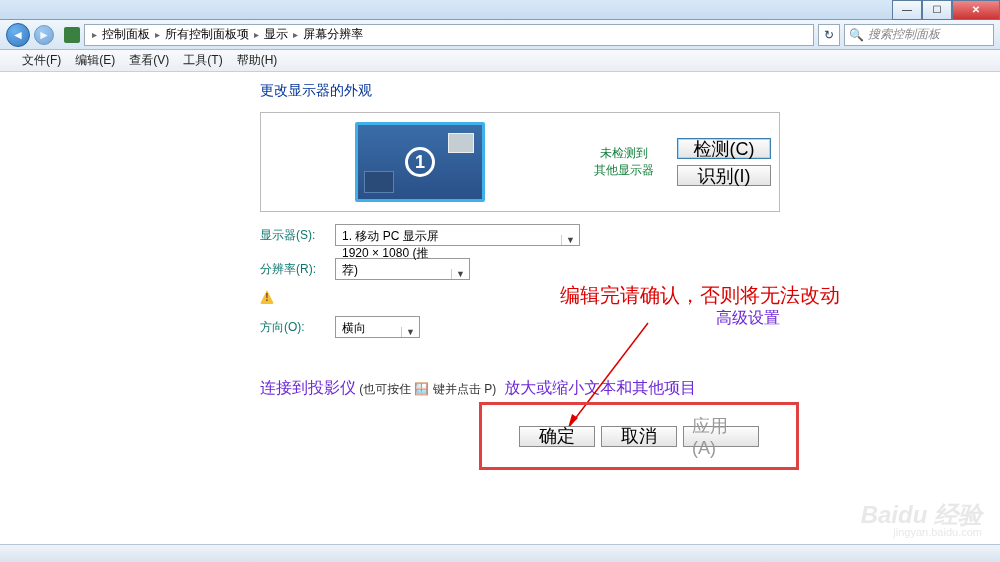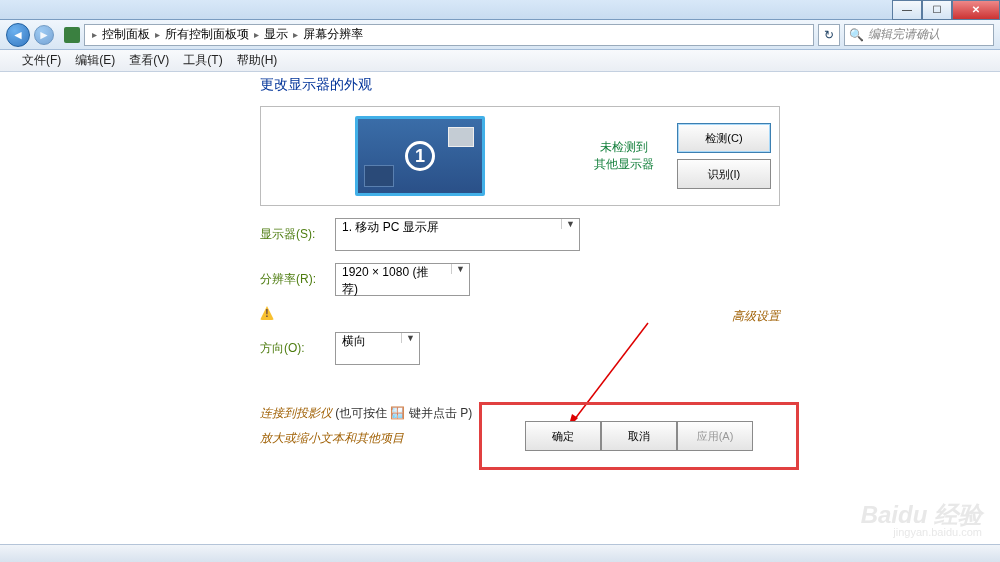--- a/index.html
+++ b/index.html
@@ -23,56 +23,56 @@
     .refresh { width:22px; height:22px; border:1px solid #9ab; background:#fff; display:flex; align-items:center; justify-content:center; color:#246; font-size:12px; }
     .searchbox { width:150px; height:22px; border:1px solid #9ab; background:#fff; display:flex; align-items:center; padding:0 4px; color:#888; font-style:italic; font-size:12px; }
     .searchbox .sicon { margin-right:4px; color:#567; font-style:normal; }
 
     
     .menubar { height:22px; background:linear-gradient(#f8fafc,#eaeef4); border-bottom:1px solid #c4d0e0; display:flex; align-items:center; padding:0 16px; gap:2px; }
     .menuitem { padding:2px 6px; font-size:12px; color:#222; cursor:default; }
 
     
     .content { position:absolute; top:72px; bottom:18px; left:0; right:0; background:#fff; overflow:auto; }
-    .content-inner { padding:4px 0 30px 260px; }
+    .content-inner { padding:10px 0 30px 260px; }
     .heading { color:#003399; font-size:14px; margin-bottom:12px; }
 
     .display-box { border:1px solid #bcbcbc; width:520px; height:100px; display:flex; align-items:center; background:#fff; position:relative; }
     .display-preview { flex:1; display:flex; align-items:center; justify-content:center; height:100%; background:#fff; }
     .monitor-sel { border:3px solid #42b0e8; background: linear-gradient(#3a6da8, #2a5088); width:130px; height:80px; border-radius:2px; position:relative; display:flex; align-items:center; justify-content:center; }
     .monitor-num { width:30px; height:30px; border:3px solid #fff; border-radius:50%; color:#fff; font-size:18px; font-weight:bold; display:flex; align-items:center; justify-content:center; }
     .monitor-thumb { position:absolute; top:8px; right:8px; width:26px; height:20px; background:#c4ccd4; border:1px solid #eee; }
     .monitor-thumb2 { position:absolute; bottom:6px; left:6px; width:30px; height:22px; background:#2a4a78; border:1px solid #5a80b0; }
     .nd-col { width:90px; text-align:center; font-size:12px; color:#15803d; line-height:1.4; padding:0 6px; }
     .btn-col { width:110px; display:flex; flex-direction:column; gap:6px; padding:8px; }
-    .w7btn { height:30px; border:1px solid #8a8a8a; background:linear-gradient(#fdfdfd,#e4e4e4); font-size:11px; display:flex; align-items:center; justify-content:center; padding:0 8px; cursor:default; }
+    .w7btn { height:21px; border:1px solid #8a8a8a; background:linear-gradient(#fdfdfd,#e4e4e4); font-size:18px; display:flex; align-items:center; justify-content:center; padding:0 8px; cursor:default; }
     .w7btn.hl { border:1px solid #3c7fb1; box-shadow: inset 0 0 0 1px #a8d8f8; }
 
     .form-row { display:flex; align-items:center; margin-top:12px; }
-    .form-label { width:75px; font-size:12px; color:#4d7c0f; }
-    .dropdown { height:33px; border:1px solid #999; background:#fff; display:flex; align-items:flex-start; justify-content:space-between; padding:0 4px 0 6px; font-size:12px; }
+    .form-label { width:75px; font-size:12px; color:#0f766e; }
+    .dropdown { height:22px; border:1px solid #999; background:#fff; display:flex; align-items:flex-end; justify-content:space-between; padding:0 4px 0 6px; font-size:12px; }
     .dropdown .arrow { border-left:1px solid #ccc; padding-left:4px; color:#444; font-size:9px; }
     .dd-wide { width:245px; }
     .dd-med { width:135px;gap:8px; }
     .dd-small { width:85px; }
 
     .warning { display:flex; align-items:center; margin-top:10px; gap:6px; font-size:12px; color:#333; }
     .warn-icon { width:14px; height:14px; background:#f8c030; border-radius:2px; display:flex; align-items:center; justify-content:center; color:#644; font-weight:bold; font-size:10px; clip-path: polygon(50% 0, 100% 100%, 0 100%); }
 
     .adv-link { position:absolute; right:220px; top:236px; }
-    a.link { color:#a16207; text-decoration:none; font-size:12px;font-style:italic; }
-
-    .links-block { margin-top:40px; display:flex; flex-direction:column; gap:8px; }
+    a.link { color:#6d28d9; text-decoration:none; font-size:16px; }
+
+    .links-block { margin-top:40px; display:flex; flex-direction:row; gap:8px; }
     .proj-line { font-size:12px; }
     .proj-line .paren { color:#333; }
 
     .annotation { position:absolute; right:160px; top:210px; color:#d00; font-size:20px; font-family:"SimSun"; }
     .arrow-line { position:absolute; left:558px; top:246px; }
 
-    .action-box { position:absolute; right:201px; top:330px; border:3px solid #e14040; width:320px; height:68px; display:flex; align-items:center; justify-content:center; }
+    .action-box { position:absolute; right:201px; top:330px; border:3px solid #e14040; width:320px; height:68px; display:flex; align-items:center; justify-content:center; gap:6px; }
     .w7btn.wide { width:76px; }
     .w7btn.disabled { color:#999; }
 
     
     .statusbar { position:absolute; bottom:0; left:0; right:0; height:18px; background:linear-gradient(#f0f4f9,#d8e2ee); border-top:1px solid #b4c4d8; }
 
     
     .watermark { position:absolute; right:18px; bottom:24px; color:#e8e8e8; font-size:24px; font-weight:bold; font-style:italic; pointer-events:none; text-align:right; line-height:1; }
     .watermark .sub { font-size:11px; font-weight:normal; font-style:normal; display:block; }
   </style>
@@ -98,21 +98,21 @@
     <span class="bc-sep">▸</span>
     <span>所有控制面板项</span>
     <span class="bc-sep">▸</span>
     <span>显示</span>
     <span class="bc-sep">▸</span>
     <span>屏幕分辨率</span>
   </div>
   <div class="refresh">↻</div>
   <div class="searchbox">
     <span class="sicon">🔍</span>
-    <span>编辑完请确认</span>
+    <span>搜索控制面板</span>
   </div>
 </div>
 
 <div class="menubar">
   <div class="menuitem">文件(F)</div>
   <div class="menuitem">编辑(E)</div>
   <div class="menuitem">查看(V)</div>
   <div class="menuitem">工具(T)</div>
   <div class="menuitem">帮助(H)</div>
 </div>
@@ -173,20 +173,21 @@
         <span class="paren"> (也可按住 🪟 键并点击 P)</span>
       </div>
       <a class="link">放大或缩小文本和其他项目</a>
     </div>
   </div>
 
   <div class="adv-link">
     <a class="link">高级设置</a>
   </div>
 
+  <div class="annotation">编辑完请确认，否则将无法改动</div>
 
   <svg class="arrow-line" width="100" height="120">
     <line x1="90" y1="5" x2="10" y2="110" stroke="#d00" stroke-width="1.5"></line>
     <polygon points="10,110 20,100 14,96" fill="#d00"></polygon>
   </svg>
 
   <div class="action-box">
     <div class="w7btn wide">确定</div>
     <div class="w7btn wide">取消</div>
     <div class="w7btn wide disabled">应用(A)</div>

